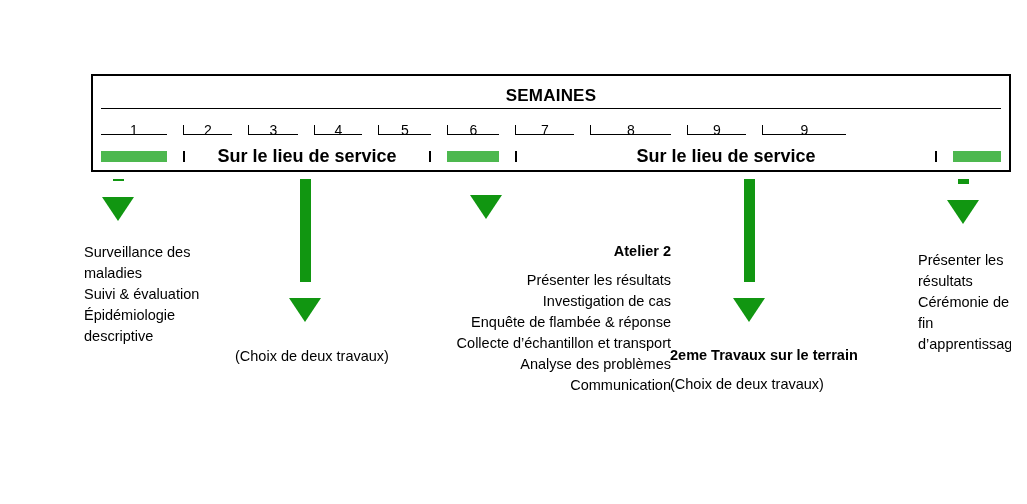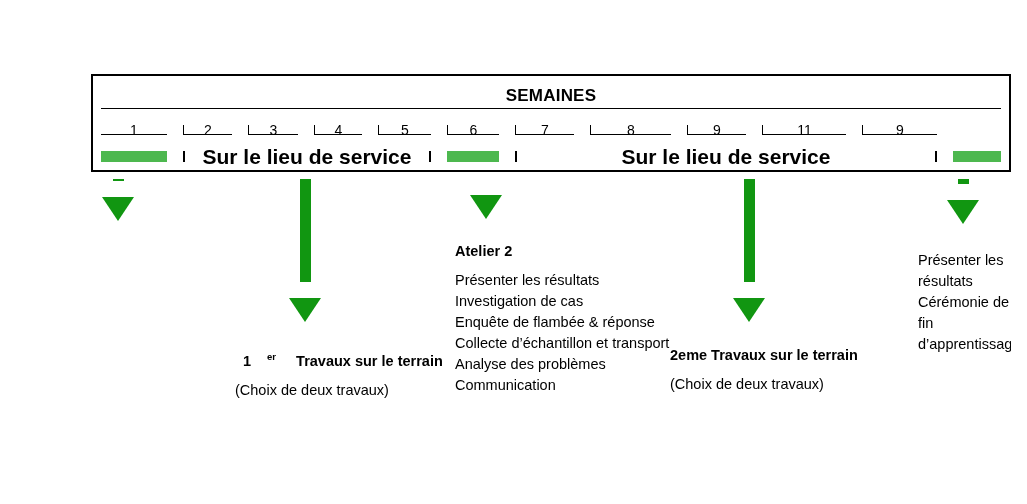--- a/index.html
+++ b/index.html
@@ -39,21 +39,21 @@
     border-left:1px solid #000;
     border-bottom:1px solid #000;
   }
   .week-cell.first { border-left:none; }
   .r3 {
     grid-row:3;
     display:flex; align-items:center; justify-content:center;
   }
   .green-cell { background:var(--cell-green,#4DB84F); }
   .service-cell {
-    font-weight:bold; font-size:21px;
+    font-weight:bold; font-size:18px;
     border-left:2px solid #000;
     border-right:2px solid #000;
   }
 
   
   .arrow {
     position:absolute;
     width:32px;
     display:flex; flex-direction:column; align-items:center;
   }
@@ -81,21 +81,20 @@
 
     <div class="week-cell first">1</div>
     <div class="week-cell">2</div>
     <div class="week-cell">3</div>
     <div class="week-cell">4</div>
     <div class="week-cell">5</div>
     <div class="week-cell">6</div>
     <div class="week-cell">7</div>
     <div class="week-cell">8</div>
     <div class="week-cell">9</div>
-    <div class="week-cell">11</div>
     <div class="week-cell">9</div>
 
     <div class="r3 green-cell" style="grid-column:1;"></div>
     <div class="r3 service-cell" style="grid-column:2 / span 4;">Sur le lieu de service</div>
     <div class="r3 green-cell" style="grid-column:6;"></div>
     <div class="r3 service-cell" style="grid-column:7 / span 5;">Sur le lieu de service</div>
     <div class="r3 green-cell" style="grid-column:12;"></div>
   </div>
 
   <div class="arrow" style="left:70px;  top:139px; height:58px;">
@@ -113,28 +112,30 @@
   <div class="arrow" style="left:701px; top:139px; height:159px;">
     <div class="arrow-shaft"></div>
     <div class="arrow-head"></div>
   </div>
   <div class="arrow" style="left:915px; top:139px; height:61px;">
     <div class="arrow-shaft"></div>
     <div class="arrow-head"></div>
   </div>
 
   <div class="block" style="left:44px; top:202px; width:134px;">
+    <div class="block-lines">Surveillance des maladies
+Suivi &amp; évaluation
+Épidémiologie descriptive</div>
   </div>
 
   <div class="block" style="left:195px; top:306px; width:230px;">
-    <div class="block-title"><span>1</span><sup>er</sup><span> Travaux sur le terrain</span></div>
     <div class="block-sub">(Choix de deux travaux)</div>
   </div>
 
-  <div class="block" style="left:415px; top:201px; width:232px;">
+  <div class="block" style="left:415px; top:201px; width:232px;text-align:right;">
     <div class="block-title">Atelier 2</div>
     <div class="block-lines">Présenter les résultats
 Investigation de cas
 Enquête de flambée &amp; réponse
 Collecte d’échantillon et transport
 Analyse des problèmes
 Communication</div>
   </div>
 
   <div class="block" style="left:630px; top:305px; width:212px;">

